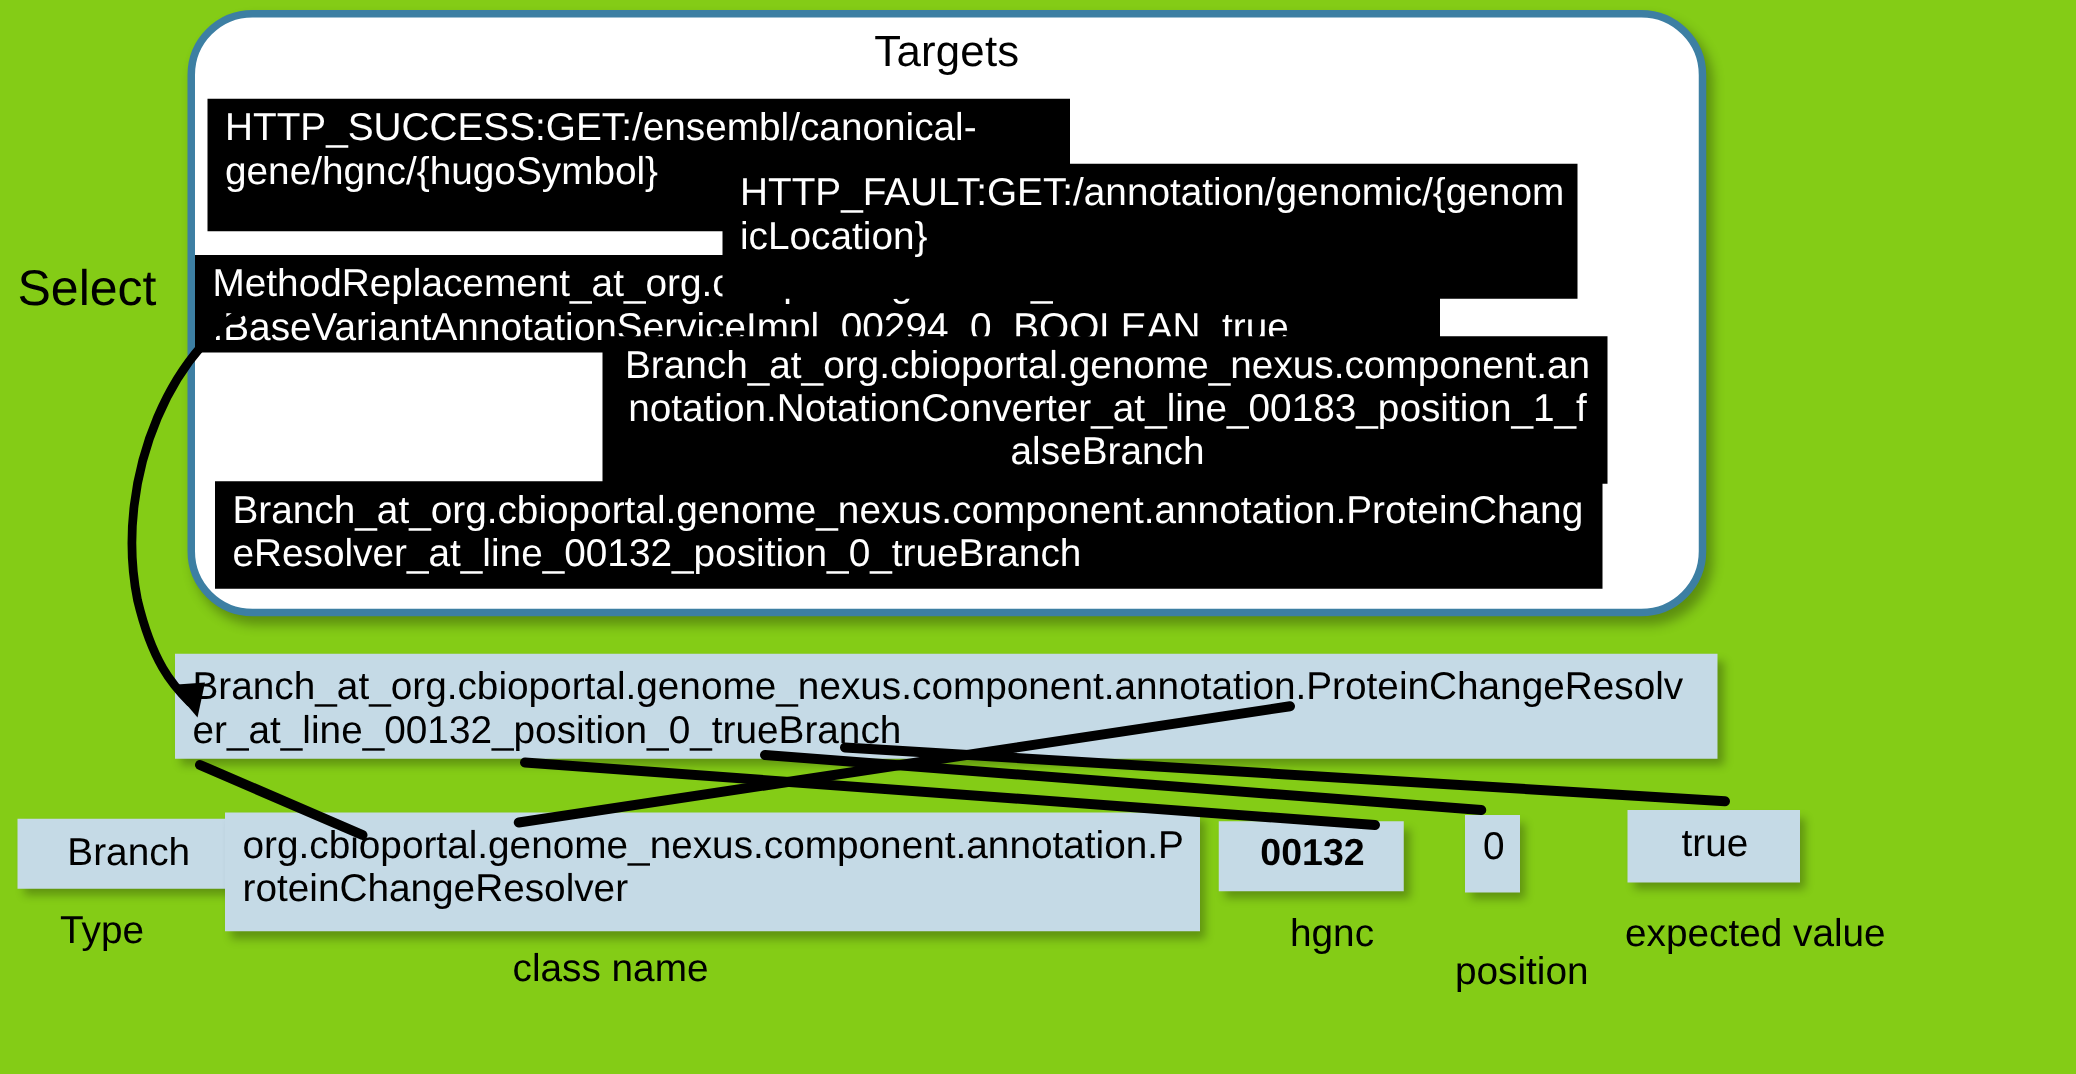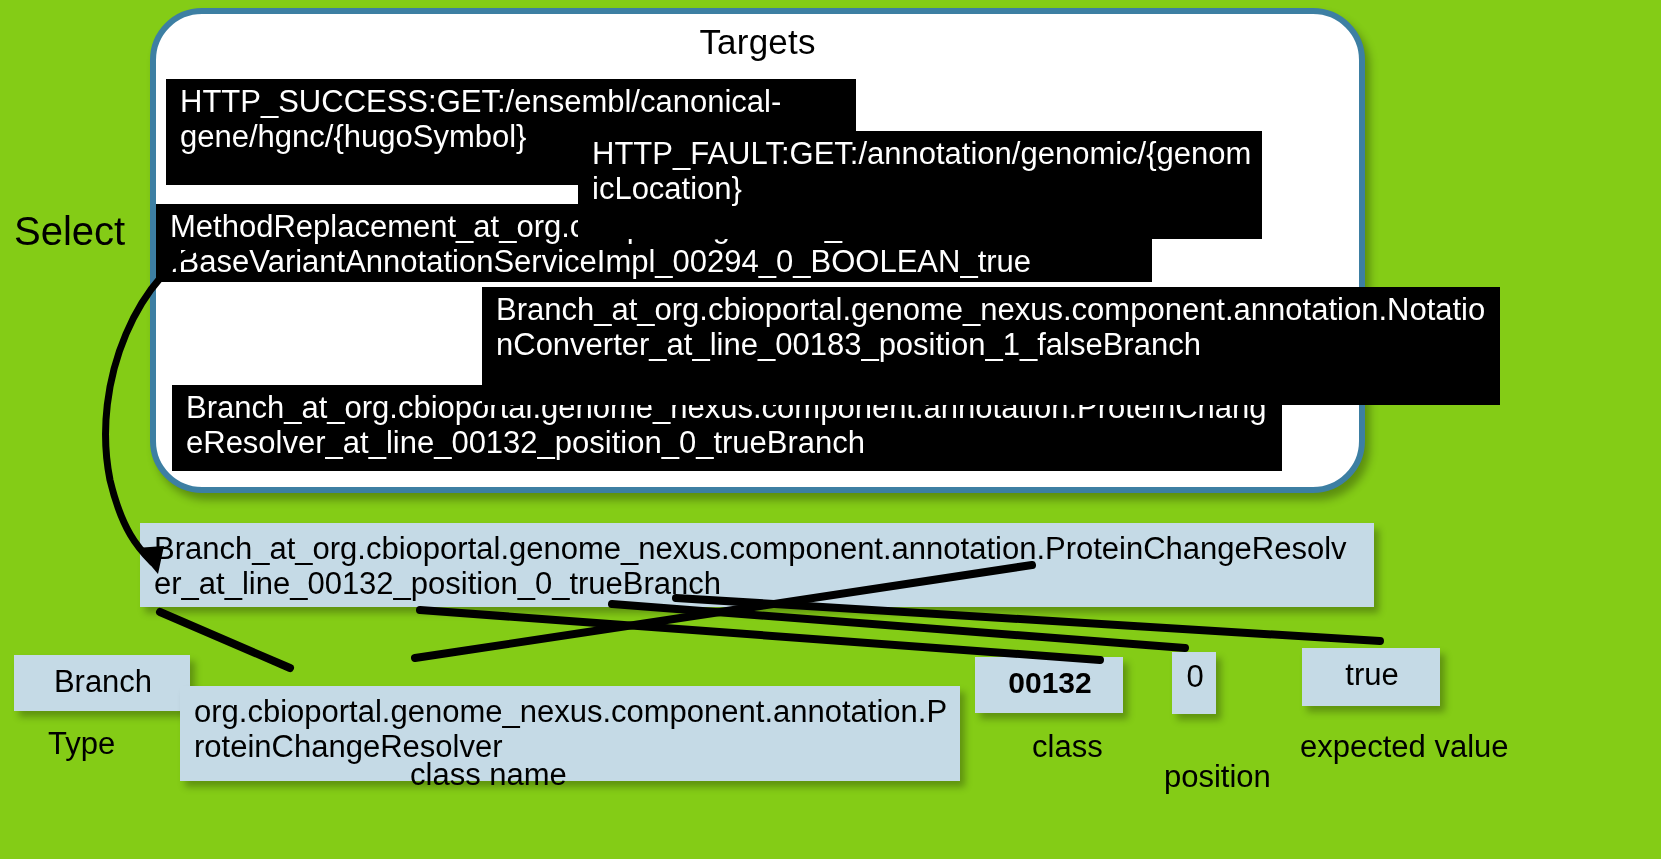--- a/index.html
+++ b/index.html
@@ -51,21 +51,21 @@
     padding: 6px 10px 3px 14px;
     box-sizing: border-box;
     white-space: pre-wrap;
     word-break: break-word;
     overflow: hidden;
   }
 
   #chip-0 { left: 166px; top: 79px;  width: 690px;  height: 106px; z-index: 2; }
   #chip-1 { left: 578px; top: 131px; width: 684px;  height: 108px; z-index: 4; }
   #chip-2 { left: 156px; top: 204px; width: 996px;  height: 78px;  z-index: 3; }
-  #chip-3 { left: 482px; top: 287px; width: 1018px;  height: 118px; z-index: 5; }
+  #chip-3 { left: 482px; top: 269px; width: 804px;  height: 118px; z-index: 5; text-align: center; }
   #chip-4 { left: 172px; top: 385px; width: 1110px; height: 86px;  z-index: 4; }
 
   
   #select-label {
     position: absolute;
     left: 14px;
     top: 209px;
     font-size: 40px;
     color: #000000;
     z-index: 8;
@@ -97,21 +97,21 @@
   #selected-box {
     left: 140px;
     top: 523px;
     width: 1234px;
     height: 84px;
     z-index: 3;
   }
 
   
   #box-type     { left: 14px;   top: 655px; width: 176px; height: 56px;  font-size: 31px; text-align: center; padding-top: 9px; z-index: 3;}
-  #box-class    { left: 180px;  top: 650px; width: 780px; height: 95px;  font-size: 31px; z-index: 3; margin-top: 36px;}
+  #box-class    { left: 180px;  top: 650px; width: 780px; height: 95px;  font-size: 31px; z-index: 3;}
   #box-line     { left: 975px;  top: 657px; width: 148px; height: 56px;  font-size: 30px; text-align: center; padding-top: 9px; z-index: 3; font-weight: bold;}
   #box-position { left: 1172px; top: 652px; width: 44px;  height: 62px;  font-size: 31px; text-align: center; padding-top: 7px; z-index: 3;}
   #box-expected { left: 1302px; top: 648px; width: 138px; height: 58px;  font-size: 31px; text-align: center; padding-top: 9px; z-index: 3;}
 
   
   .caption {
     position: absolute;
     font-size: 31px;
     color: #000000;
     z-index: 6;
@@ -164,17 +164,17 @@
   </svg>
 
   <div class="bluebox" id="box-type">Branch</div>
   <div class="bluebox" id="box-class">org.cbioportal.genome_nexus.component.annotation.ProteinChangeResolver</div>
   <div class="bluebox" id="box-line">00132</div>
   <div class="bluebox" id="box-position">0</div>
   <div class="bluebox" id="box-expected">true</div>
 
   <div class="caption" id="cap-type">Type</div>
   <div class="caption" id="cap-class">class name</div>
-  <div class="caption" id="cap-line">class</div>
+  <div class="caption" id="cap-line">hgnc</div>
   <div class="caption" id="cap-position">position</div>
   <div class="caption" id="cap-expected">expected value</div>
 
 </div>
 
 </body></html>

